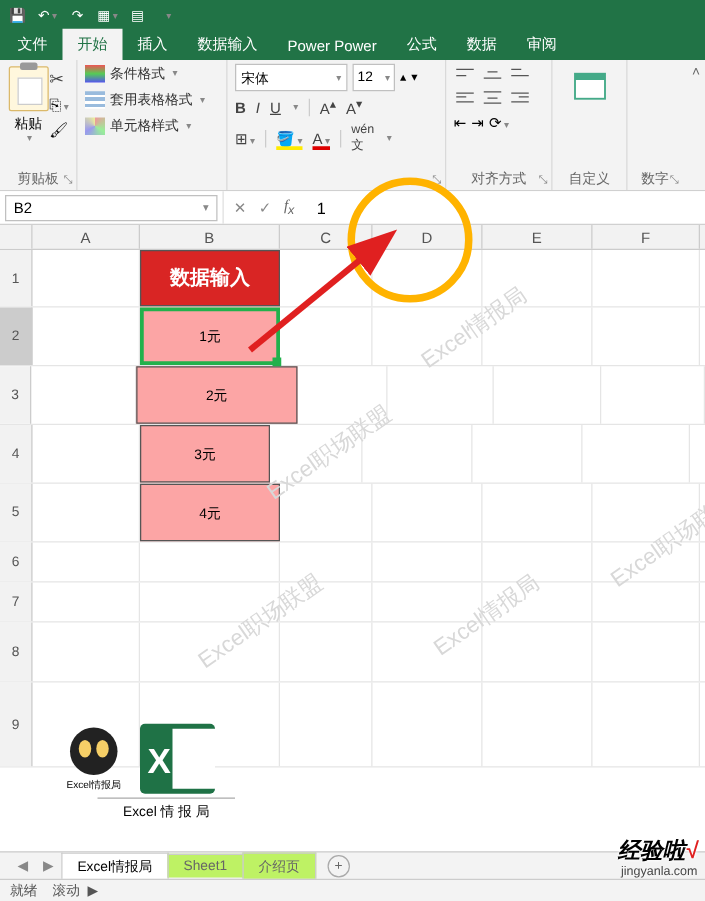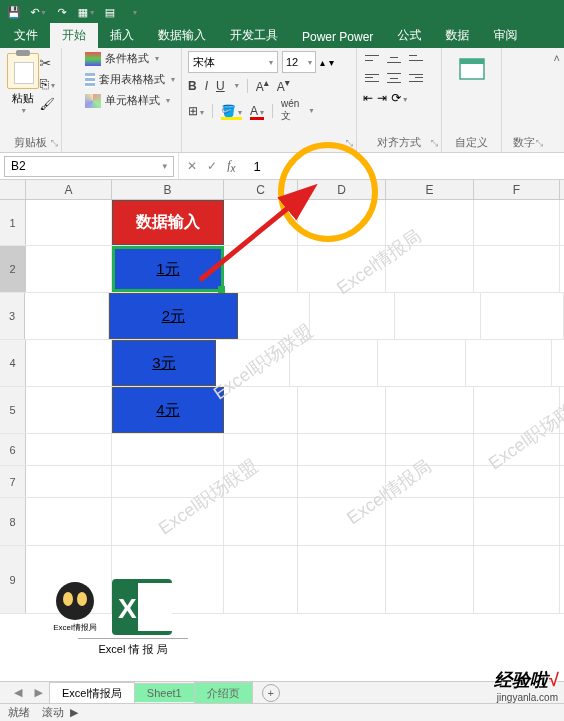--- a/index.html
+++ b/index.html
@@ -24,21 +24,21 @@
 
 .paste-big { width: 42px; display: flex; flex-direction: column; align-items: center; }
 .paste-icon { width: 32px; height: 36px; background: #fff7dd; border: 1px solid #dbb96a; border-radius: 2px; position: relative; margin-top: 2px; }
 .paste-icon::before { content: ""; position: absolute; top: -4px; left: 8px; width: 14px; height: 6px; background: #999; border-radius: 2px; }
 .paste-icon .inner { position: absolute; top: 8px; left: 6px; width: 20px; height: 22px; background: #fff; border: 1px solid #ccc; }
 .paste-label { font-size: 11px; margin-top: 2px; }
 
 .scissors { color: #444; font-size: 14px; }
 
 .style-rows { display: flex; flex-direction: column; gap: 6px; font-size: 11px; color: #333; }
-.style-row { display: flex; align-items: center; gap: 4px; white-space: nowrap; margin-left: 17px; }
+.style-row { display: flex; align-items: center; gap: 4px; white-space: nowrap; }
 .sicon { width: 16px; height: 14px; display: inline-block; }
 
 .font-group { width: 175px; }
 .font-top { display: flex; gap: 4px; margin-bottom: 4px; }
 .font-name-box { border: 1px solid #c0c0c0; background: #fff; width: 90px; height: 22px; display: flex; align-items: center; padding: 0 4px; font-size: 11px; }
 .font-size-box { border: 1px solid #c0c0c0; background: #fff; width: 34px; height: 22px; display: flex; align-items: center; padding: 0 3px; font-size: 11px; }
 .font-mid { display: flex; gap: 8px; align-items: center; font-size: 12px; color: #444; margin-bottom: 4px; }
 .font-bot { display: flex; gap: 8px; align-items: center; font-size: 12px; color: #444; }
 
 .align-group { width: 85px; }
@@ -64,21 +64,21 @@
 .selall { width: 26px; border-right: 1px solid #ccc; background: #f2f2f2; }
 .colhdr { border-right: 1px solid #ccc; text-align: center; line-height: 20px; font-size: 12px; color: #555; }
 .rowarea { position: relative; }
 .row { display: flex; border-bottom: 1px solid #e5e5e5; }
 .rowhdr { width: 26px; background: #f2f2f2; border-right: 1px solid #ccc; text-align: center; font-size: 11px; color: #555; display: flex; align-items: center; justify-content: center; }
 .rowhdr.selected { background: #ccc; }
 .cell { border-right: 1px solid #e5e5e5; display: flex; align-items: center; justify-content: center; font-size: 15px; }
 
 
 .hdr-cell { background: #d92524; color: #fff; font-weight: bold; border: 1px solid #555; font-size: 16px; }
-.data-cell { background: #1d4ed8; border: 1px solid #555; font-size: 15px; text-decoration: underline; }
+.data-cell { background: #fca5a5; border: 1px solid #555; font-size: 11px; }
 .sel-cell { border: 3px solid #22b14c !important; position: relative; }
 .sel-cell::after { content:""; position:absolute; right:-4px; bottom:-4px; width:7px; height:7px; background:#22b14c; }
 
 
 .wmark { position: absolute; color: #d8d8d8; font-size: 18px; transform: rotate(-35deg); pointer-events: none; white-space: nowrap; }
 
 
 .orange-circle { position: absolute; width: 100px; height: 100px; border: 6px solid #ffb300; border-radius: 50%; top: 142px; left: 278px; pointer-events:none; }
 .red-arrow { position: absolute; pointer-events: none; }
 
@@ -91,21 +91,21 @@
 .bee-text { font-size:8px; margin-top:2px; }
 .excel-logo { width:60px; height:56px; background:#1f7246; border-radius:4px; position:relative; }
 .excel-logo::before { content:""; position:absolute; right:0; top:4px; bottom:4px; width:34px; background:#fff; }
 .excel-x { position:absolute; left:6px; top:14px; color:#fff; font-size:28px; font-weight:bold; }
 .logo-sub { position:absolute; bottom:33px; left:78px; font-size:11px; border-top:1px solid #aaa; padding-top:3px; width:110px; text-align:center; }
 
 
 .sheettabs { position: absolute; bottom: 18px; left: 0; right: 0; height: 22px; background: #f3f3f3; border-top: 1px solid #ccc; display: flex; align-items: center; padding-left: 8px; }
 .navarr { color: #888; padding: 0 6px; font-size: 11px; }
 .stab { padding: 3px 12px; border: 1px solid #ccc; border-bottom: none; background: #fff; font-size: 11px; margin-right: -1px; }
-.stab.inactive { background: #86efac; color: #666; }
+.stab.inactive { background: #bef264; color: #666; }
 .addsheet { width: 18px; height: 18px; border: 1px solid #aaa; border-radius: 50%; display: flex; align-items: center; justify-content: center; margin-left: 10px; font-size: 11px; color: #666; }
 
 
 .statusbar { position: absolute; bottom: 0; left: 0; right: 0; height: 18px; background: #f3f3f3; border-top: 1px solid #ccc; display: flex; align-items: center; padding: 0 8px; font-size: 11px; color: #555; }
 
 
 .jingyan { position: absolute; right: 6px; bottom: 18px; text-align: right; pointer-events:none; }
 .jingyan-top { font-size: 18px; font-weight: bold; font-style: italic; text-shadow: 0 0 3px #fff, 0 0 3px #fff; }
 .jingyan-top .check { color: #e02020; }
 .jingyan-sub { font-size: 10px; color: #444; text-shadow: 0 0 2px #fff; }
@@ -126,21 +126,20 @@
         <span class="dd">▾</span>
       </span>
   </div>
 </div>
 
 <div class="menutabs">
   <div class="menutab">文件</div>
   <div class="menutab active">开始</div>
   <div class="menutab">插入</div>
   <div class="menutab">数据输入</div>
-  <div class="menutab">开发工具</div>
   <div class="menutab">Power Power</div>
   <div class="menutab">公式</div>
   <div class="menutab">数据</div>
   <div class="menutab">审阅</div>
 </div>
 
 <div class="ribbon">
   <div class="ribbon-group" style="width:62px">
     <div style="display:flex">
       <div class="paste-big">

